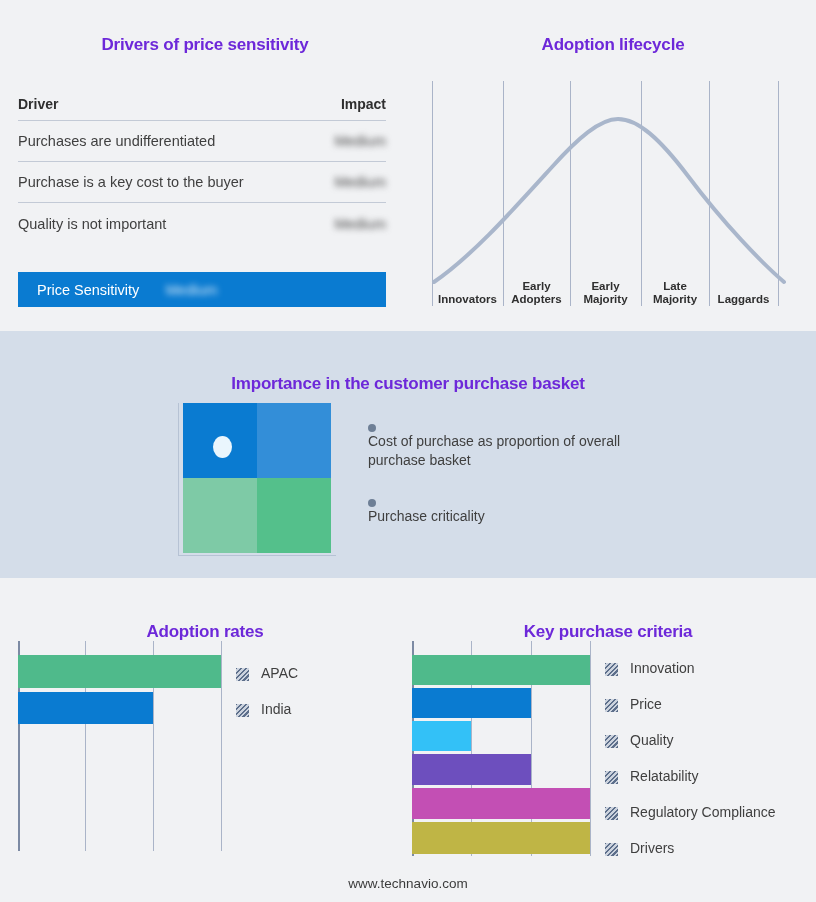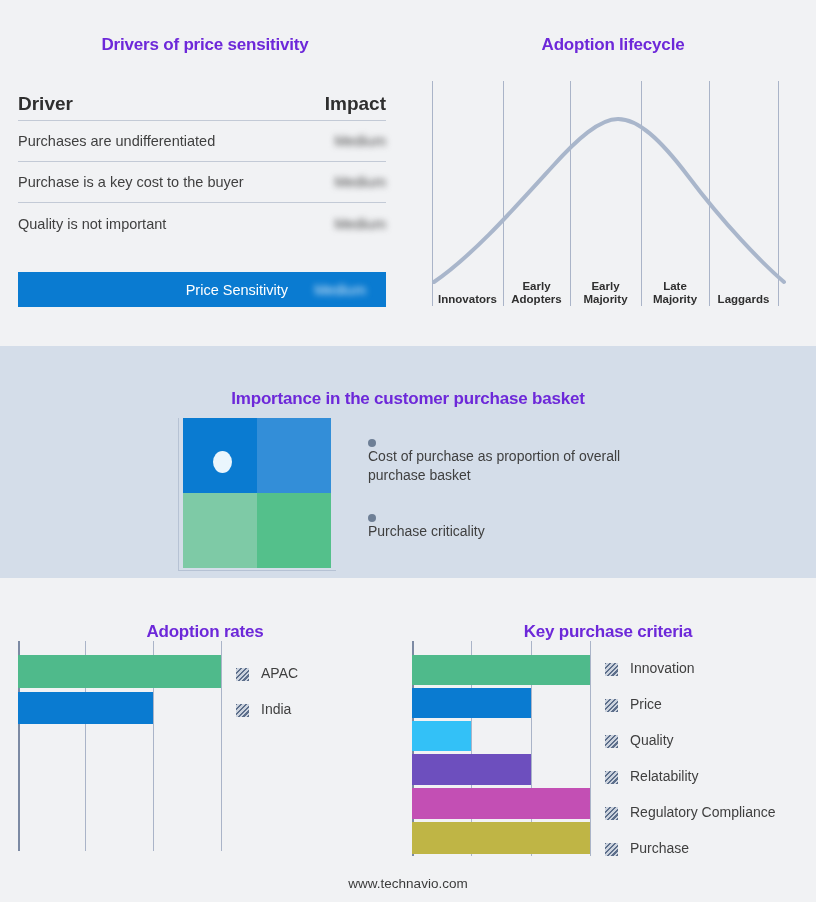--- a/index.html
+++ b/index.html
@@ -18,21 +18,21 @@
   }
 
   
   .band {
     position: absolute;
     left: 0;
     width: 816px;
     box-sizing: border-box;
   }
   #band-top    { top: 0;   height: 331px; background: #f1f2f4; }
-  #band-middle { top: 346px; height: 247px; background: #d4dde9; }
+  #band-middle { top: 331px; height: 247px; background: #d4dde9; }
   #band-bottom { top: 578px; height: 324px; background: #f1f2f4; }
 
   
   .panel-title {
     font-weight: bold;
     font-size: 17px;
     color: #6d28d9;
     text-align: center;
     letter-spacing: -0.2px;
     margin-top: 17px;
@@ -69,21 +69,21 @@
     border-bottom: 1px solid #c3cad6;
   }
   .drow.last { border-bottom: none; }
   .dcell-driver {
     font-size: 14.5px;
     color: #3f3f3f;
   }
   .drow.header .dcell-driver,
   .drow.header .dcell-impact {
     font-weight: bold;
-    font-size: 19px;
+    font-size: 14px;
     color: #2f2f2f;
   }
   .dcell-impact {
     font-size: 14.5px;
     color: #3f3f3f;
     text-align: right;
     min-width: 78px;
   }
   
   .blurred {
@@ -96,21 +96,21 @@
   
   #price-sensitivity-row {
     position: absolute;
     left: 18px;
     top: 272px;
     width: 368px;
     height: 35px;
     background: #0a7bd1;
     display: flex;
     align-items: center;
-    justify-content: flex-end;
+    justify-content: flex-start;
     box-sizing: border-box;
     padding: 0 20px 0 19px;
   }
   #price-sensitivity-row .dcell-driver { color: #ffffff; font-size: 14.5px; }
   #price-sensitivity-row .dcell-impact { color: #e9f2fb; }
   #price-sensitivity-row .blurred { color: #dcecfa; }
 
   
   #lifecycle-title { position: absolute; left: 0; top: 18px; width: 406px; }
 
@@ -418,19 +418,19 @@
       <div class="barlegend-item" style="margin-bottom:20px;">
         <div class="hatch-swatch"></div>
         <div class="barlegend-label">Relatability</div>
       </div>
       <div class="barlegend-item" style="margin-bottom:20px;">
         <div class="hatch-swatch"></div>
         <div class="barlegend-label">Regulatory Compliance</div>
       </div>
       <div class="barlegend-item">
         <div class="hatch-swatch"></div>
-        <div class="barlegend-label">Purchase</div>
+        <div class="barlegend-label">Drivers</div>
       </div>
     </div>
   </div>
 </div>
 
 <div id="footer-url">www.technavio.com</div>
 
 </body></html>

